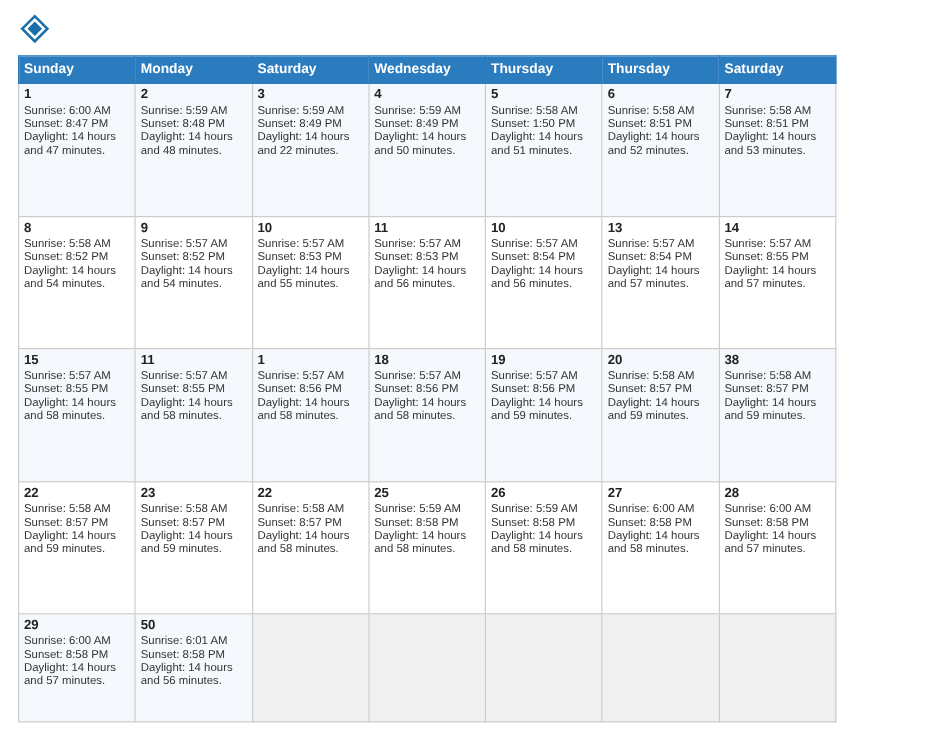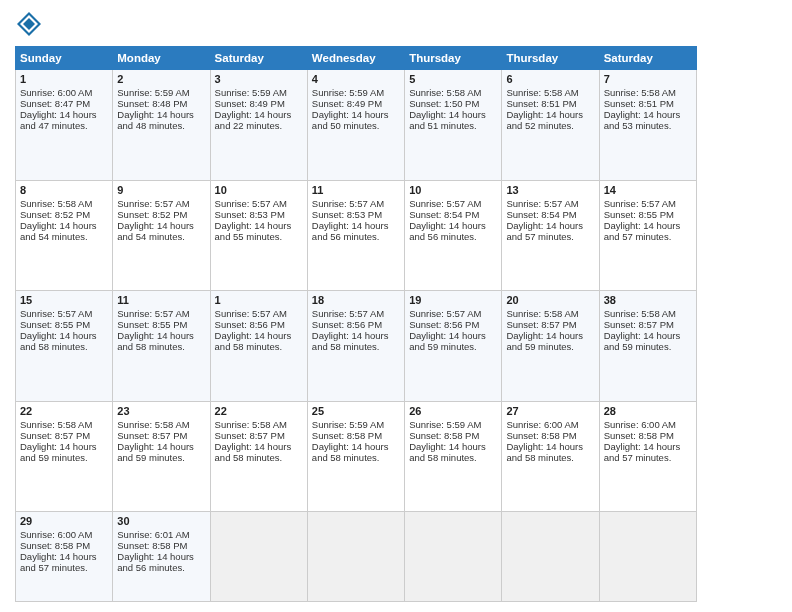--- a/index.html
+++ b/index.html
@@ -317,21 +317,21 @@
       </td>
         </tr>
         <tr class="last-row">
           <td>
         <span class="day-number">29</span>
         <span>Sunrise: 6:00 AM</span><br>
         <span>Sunset: 8:58 PM</span><br>
         <span>Daylight: 14 hours and 57 minutes.</span>
       </td>
           <td>
-        <span class="day-number">30</span>
+        <span class="day-number">50</span>
         <span>Sunrise: 6:01 AM</span><br>
         <span>Sunset: 8:58 PM</span><br>
         <span>Daylight: 14 hours and 56 minutes.</span>
       </td>
           <td class="empty-cell"></td>
           <td class="empty-cell"></td>
           <td class="empty-cell"></td>
           <td class="empty-cell"></td>
           <td class="empty-cell"></td>
         </tr>

